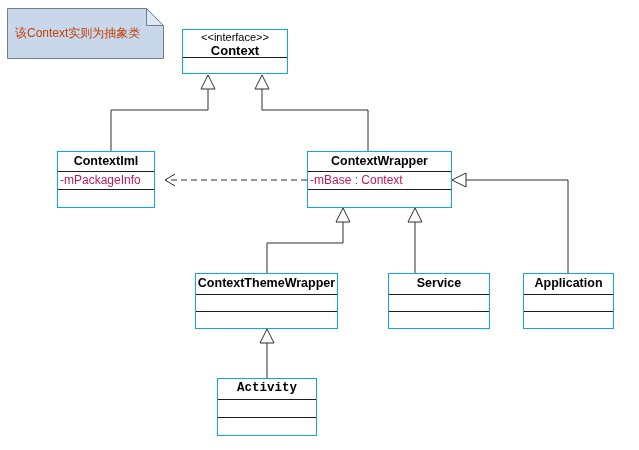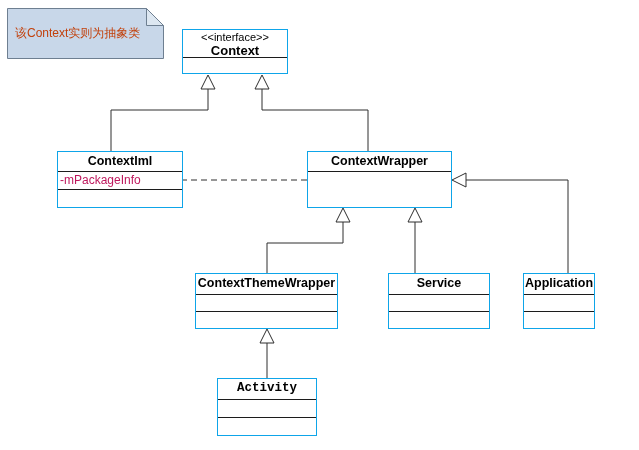--- a/index.html
+++ b/index.html
@@ -68,44 +68,45 @@
   </div>
 
   <div class="uml-class" style="left:182px;top:29px;width:106px;height:45px;">
     <div class="row title" style="height:27px;">
       <span class="stereo">&lt;&lt;interface&gt;&gt;</span>
       <span class="iface-name">Context</span>
     </div>
     <div class="row" style="height:16px;"></div>
   </div>
 
-  <div class="uml-class" style="left:57px;top:151px;width:126px;height:57px;">
+  <div class="uml-class" style="left:57px;top:151px;width:98px;height:57px;">
     <div class="row title" style="height:19px;line-height:18px;">ContextIml</div>
     <div class="row attr" style="height:18px;line-height:17px;">-mPackageInfo</div>
     <div class="row" style="height:18px;"></div>
   </div>
 
   <div class="uml-class" style="left:307px;top:151px;width:145px;height:57px;">
     <div class="row title" style="height:19px;line-height:18px;">ContextWrapper</div>
+    <div class="row attr" style="height:18px;line-height:17px;">-mBase : Context</div>
     <div class="row" style="height:18px;"></div>
   </div>
 
   <div class="uml-class" style="left:195px;top:273px;width:143px;height:56px;">
     <div class="row title" style="height:20px;line-height:19px;">ContextThemeWrapper</div>
     <div class="row" style="height:17px;"></div>
     <div class="row" style="height:17px;"></div>
   </div>
 
   <div class="uml-class" style="left:388px;top:273px;width:102px;height:56px;">
     <div class="row title" style="height:20px;line-height:19px;">Service</div>
     <div class="row" style="height:17px;"></div>
     <div class="row" style="height:17px;"></div>
   </div>
 
-  <div class="uml-class" style="left:523px;top:273px;width:72px;height:56px;">
+  <div class="uml-class" style="left:523px;top:273px;width:91px;height:56px;">
     <div class="row title" style="height:20px;line-height:19px;">Application</div>
     <div class="row" style="height:17px;"></div>
     <div class="row" style="height:17px;"></div>
   </div>
 
   <div class="uml-class" style="left:217px;top:378px;width:100px;height:58px;font-family:Liberation Mono, monospace;">
     <div class="row title" style="height:20px;line-height:19px;">Activity</div>
     <div class="row" style="height:18px;"></div>
     <div class="row" style="height:18px;"></div>
   </div>

